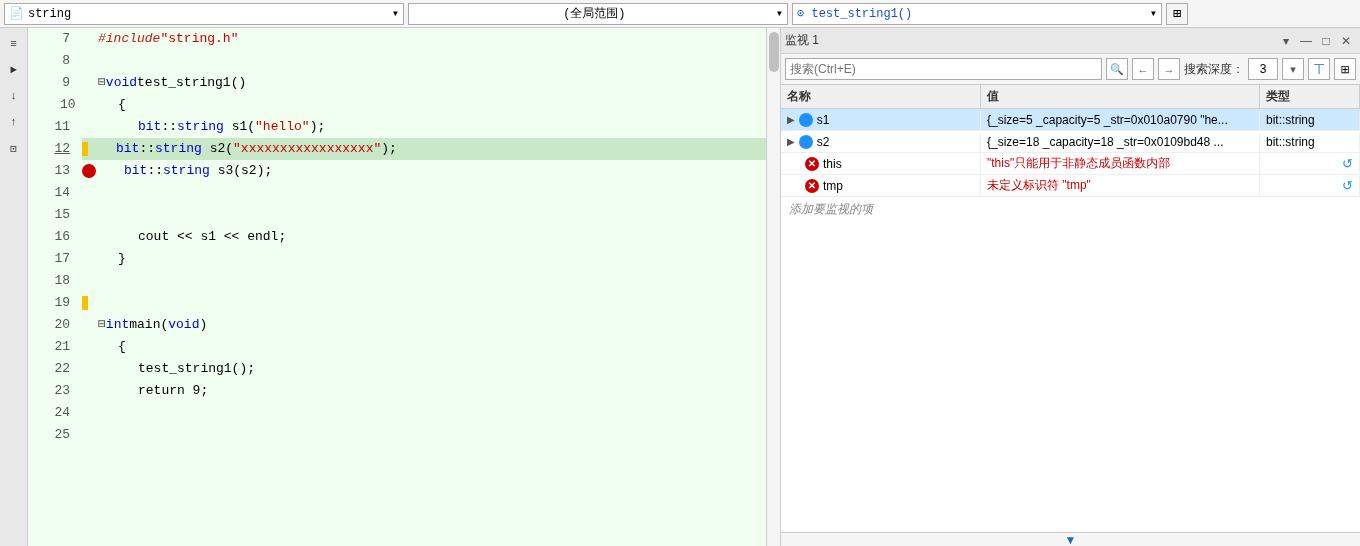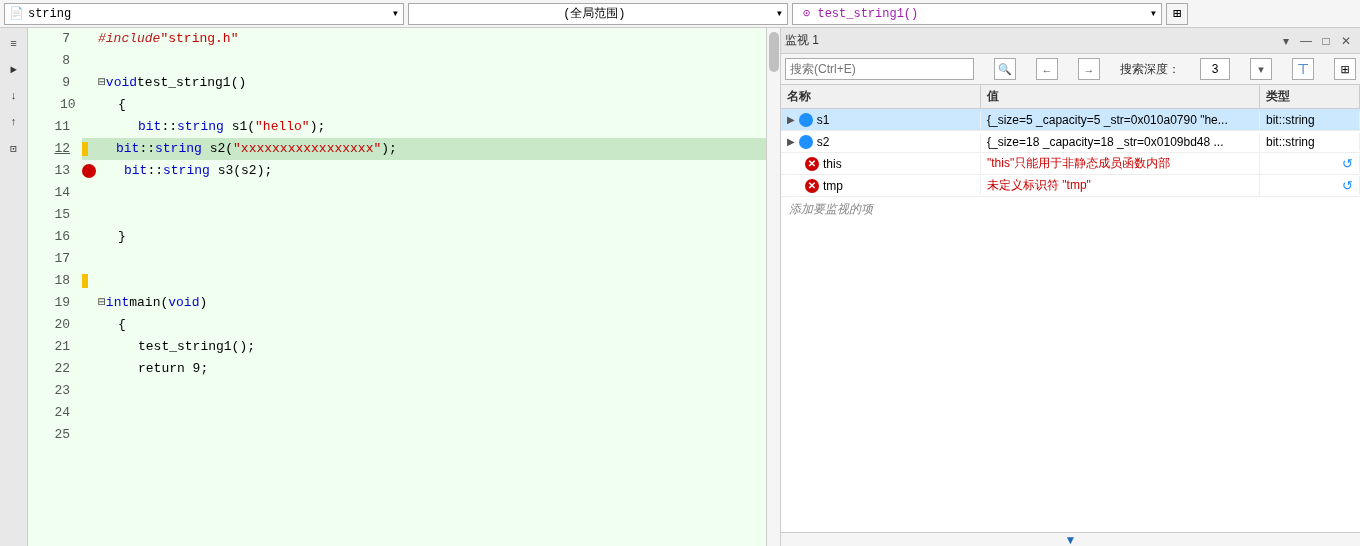--- a/index.html
+++ b/index.html
@@ -186,21 +186,21 @@
       color: #555;
       border: none;
       background: none;
     }
 
     .watch-search-bar {
       display: flex;
       align-items: center;
       padding: 4px;
       border-bottom: 1px solid #ccc;
-      gap: 20px;
+      gap: 4px;
       background: #f5f5f5;
     }
     .watch-search-input {
       flex: 1;
       height: 22px;
       border: 1px solid #aaa;
       padding: 0 4px;
       font-size: 12px;
       background: white;
     }
@@ -374,21 +374,21 @@
     <span style="color:#555;margin-right:4px;">📄</span>
     <span>string</span>
     <span style="flex:1"></span>
     <span>▾</span>
   </div>
   <div class="top-bar-dropdown med">
     <span style="flex:1;text-align:center;">(全局范围)</span>
     <span>▾</span>
   </div>
   <div class="top-bar-dropdown narrow">
-    <span style="flex:1;color:#a21caf;margin-left:6px;">⊙ test_string1()</span>
+    <span style="flex:1;color:#1d4ed8;">⊙ test_string1()</span>
     <span>▾</span>
   </div>
   <div class="top-bar-btn">⊞</div>
 </div>
 
 <div class="main-area">
 
   <div class="sidebar">
     <div class="sidebar-icon">≡</div>
     <div class="sidebar-icon">►</div>
@@ -461,20 +461,24 @@
 
         <div class="code-line">
           <span class="line-placeholder"></span>
         </div>
 
 
         <div class="code-line">
           <span class="line-placeholder"></span>
         </div>
 
+        <div class="code-line">
+          <span class="line-placeholder"></span>
+          <span style="padding-left:40px;">cout &lt;&lt; s1 &lt;&lt; endl;</span>
+        </div>
 
 
         <div class="code-line">
           <span class="line-placeholder"></span>
           <span style="padding-left:20px;">}</span>
         </div>
 
         <div class="code-line">
           <span class="line-placeholder"></span>
         </div>

